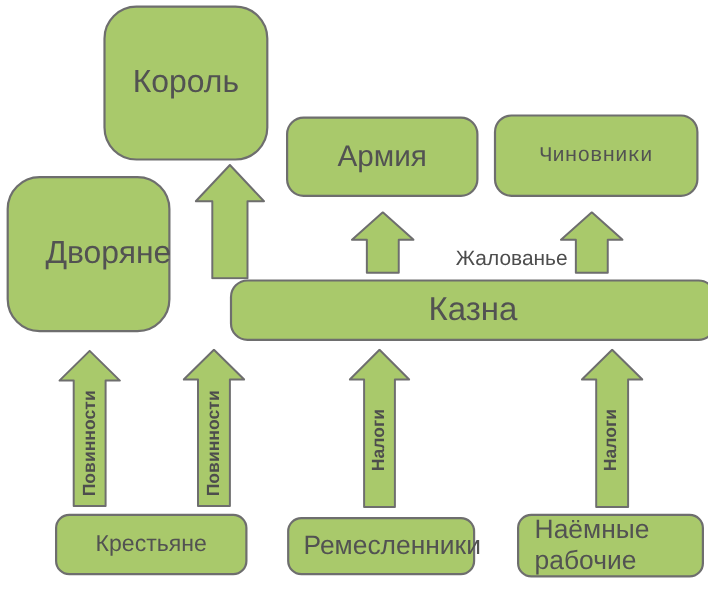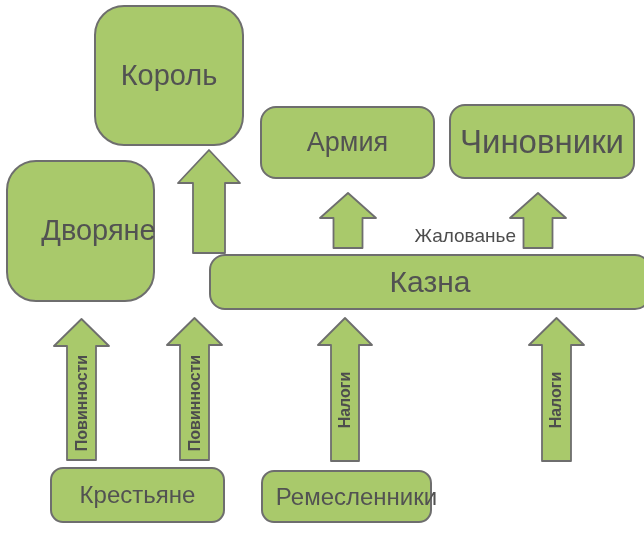--- a/index.html
+++ b/index.html
@@ -21,23 +21,23 @@
     border: 2px solid var(--node-border, #6e6e6e);
     color: var(--text-color, #525252);
     display: flex;
     align-items: center;
     justify-content: center;
     line-height: 1.15;
   }
   #node-king      { left:94px;  top:5px;   width:150px; height:141px; border-radius:30px; font-size:29px; }
   #node-nobles    { left:6px;   top:160px; width:149px; height:142px; border-radius:30px; font-size:29px;padding-left:36px; }
   #node-army      { left:260px; top:106px; width:175px; height:73px;  border-radius:16px; font-size:27px; }
-  #node-officials { left:449px; top:104px; width:186px; height:75px;  border-radius:16px; font-size:33px; }
+  #node-officials { left:449px; top:104px; width:186px; height:75px;  border-radius:16px; font-size:19px;font-family:Liberation Mono, monospace; }
   #node-treasury  { left:181px; top:254px; width:442px; height:56px;  border-radius:16px; font-size:30px;margin-left:28px; }
-  #node-peasants  { left:50px;  top:467px; width:175px; height:56px;  border-radius:13px; font-size:24px; }
+  #node-peasants  { left:50px;  top:467px; width:175px; height:56px;  border-radius:13px; font-size:21px; }
   #node-craftsmen { left:261px; top:470px; width:171px; height:53px;  border-radius:13px; font-size:24px;padding-left:20px; }
   #node-hired     { left:470px; top:467px; width:170px; height:58px;  border-radius:13px; font-size:24px; padding:0 14px; }
 
   .arrow {
     position: absolute;
   }
   .arrow polygon {
     fill: var(--node-fill, #a9c96b);
     stroke: var(--node-border, #6e6e6e);
     stroke-width: 1.8;
@@ -85,20 +85,21 @@
 
 <div class="canvas">
 
   <div class="node" id="node-king">Король</div>
   <div class="node" id="node-nobles">Дворяне</div>
   <div class="node" id="node-army">Армия</div>
   <div class="node" id="node-officials">Чиновники</div>
   <div class="node" id="node-treasury">Казна</div>
   <div class="node" id="node-peasants">Крестьяне</div>
   <div class="node" id="node-craftsmen">Ремесленники</div>
+  <div class="node" id="node-hired">Наёмные рабочие</div>
 
   <svg class="arrow" id="arrow-treasury-king" width="64" height="105" viewBox="0 0 64 105">
     <polygon points="32,1 1,34 16,34 16,104 48,104 48,34 63,34"></polygon>
   </svg>
   <svg class="arrow" id="arrow-treasury-army" width="58" height="57" viewBox="0 0 58 57">
     <polygon points="29,1 1,26 14.5,26 14.5,56 43.5,56 43.5,26 57,26"></polygon>
   </svg>
   <svg class="arrow" id="arrow-treasury-officials" width="58" height="57" viewBox="0 0 58 57">
     <polygon points="29,1 1,26 14.5,26 14.5,56 43.5,56 43.5,26 57,26"></polygon>
   </svg>

